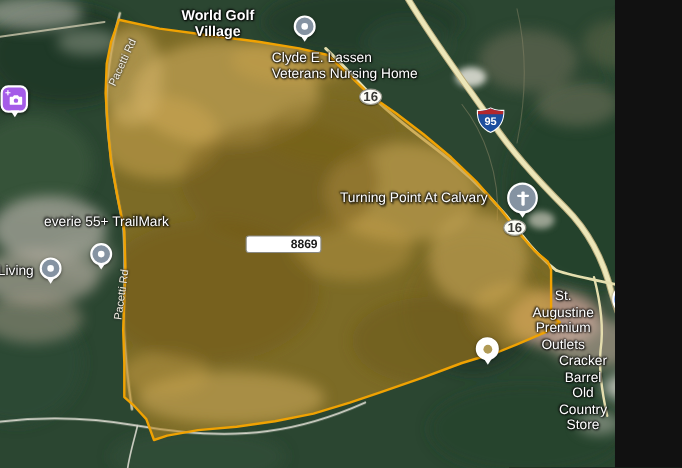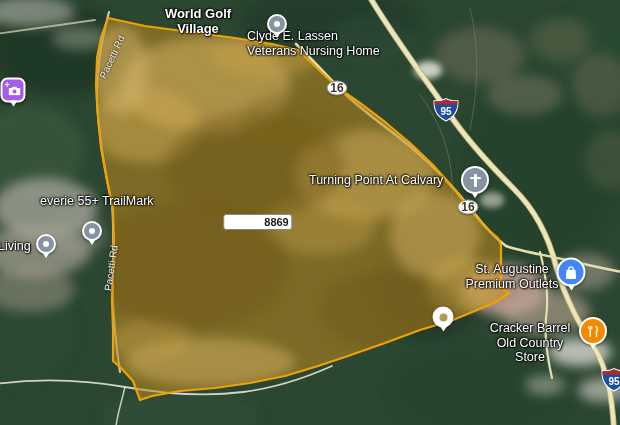--- a/index.html
+++ b/index.html
@@ -1,16 +1,16 @@
 <!DOCTYPE html>
 <html><head>
 <meta charset="utf-8">
 <style>
   html,body{margin:0;padding:0;background:#111;}
-  #map{position:relative;width:620px;height:425px;overflow:hidden;
+  #map{position:relative;width:559px;height:425px;overflow:hidden;
        background:#2b4631;font-family:"Liberation Sans",sans-serif;cursor:default;}
   .map-svg{position:absolute;left:0;top:0;}
 
   
   .label{position:absolute;color:#fff;font-size:12.5px;font-weight:500;line-height:1.16;
          white-space:pre-line;
          text-shadow:0 0 2px rgba(0,0,0,.95),0 0 2px rgba(0,0,0,.95),
                      1px 1px 2px rgba(0,0,0,.9),-1px -1px 2px rgba(0,0,0,.7);}
   .label.bold{font-weight:700;font-size:13px;}
   .label.ctr{transform:translateX(-50%);text-align:center;}
@@ -140,21 +140,21 @@
         <ellipse cx="390" cy="310" rx="70" ry="40" fill="#6a5314" opacity=".4"></ellipse>
         <ellipse cx="300" cy="120" rx="60" ry="30" fill="#77601c" opacity=".35"></ellipse>
       </g>
       <path d="M108,18 L145,26 L190,32 L235,38 L272,44 L298,50 L315,66 L337,87 L360,103 L385,122 L410,143 L433,165 L455,190 L472,212 L486,228 L498,238 L501,245 L501,288 L509,293 L496,302 L470,313 L453,320 L420,330 L385,343 L345,357 L318,366 L285,376 L250,383 L215,388 L180,391 L152,396 L140,400 L133,381 L121,368 L113,361 L113,330 L112,300 L113,272 L114,243 L113,210 L107,180 L101,148 L98,116 L96,85 L97,58 L101,38 Z" fill="none" stroke="#f0a202" stroke-width="2.2" stroke-linejoin="round"></path>
     </g>
   </svg>
 
   <div class="label bold ctr" style="left:198px;top:6px;">World Golf
 Village</div>
 
-  <div class="label" style="left:247px;top:29px;">Clyde E. Lassen
+  <div class="label" style="left:247px;top:45px;">Clyde E. Lassen
 Veterans Nursing Home</div>
 
   <div class="label" style="left:309px;top:173px;">Turning Point At Calvary</div>
 
   <div class="label" style="left:0px;top:194px;padding-left:40px;">everie 55+ TrailMark</div>
 
   <div class="label" style="left:-2px;top:239px;">Living</div>
 
 
   <div class="label ctr" style="left:530px;top:321px;">Cracker Barrel

